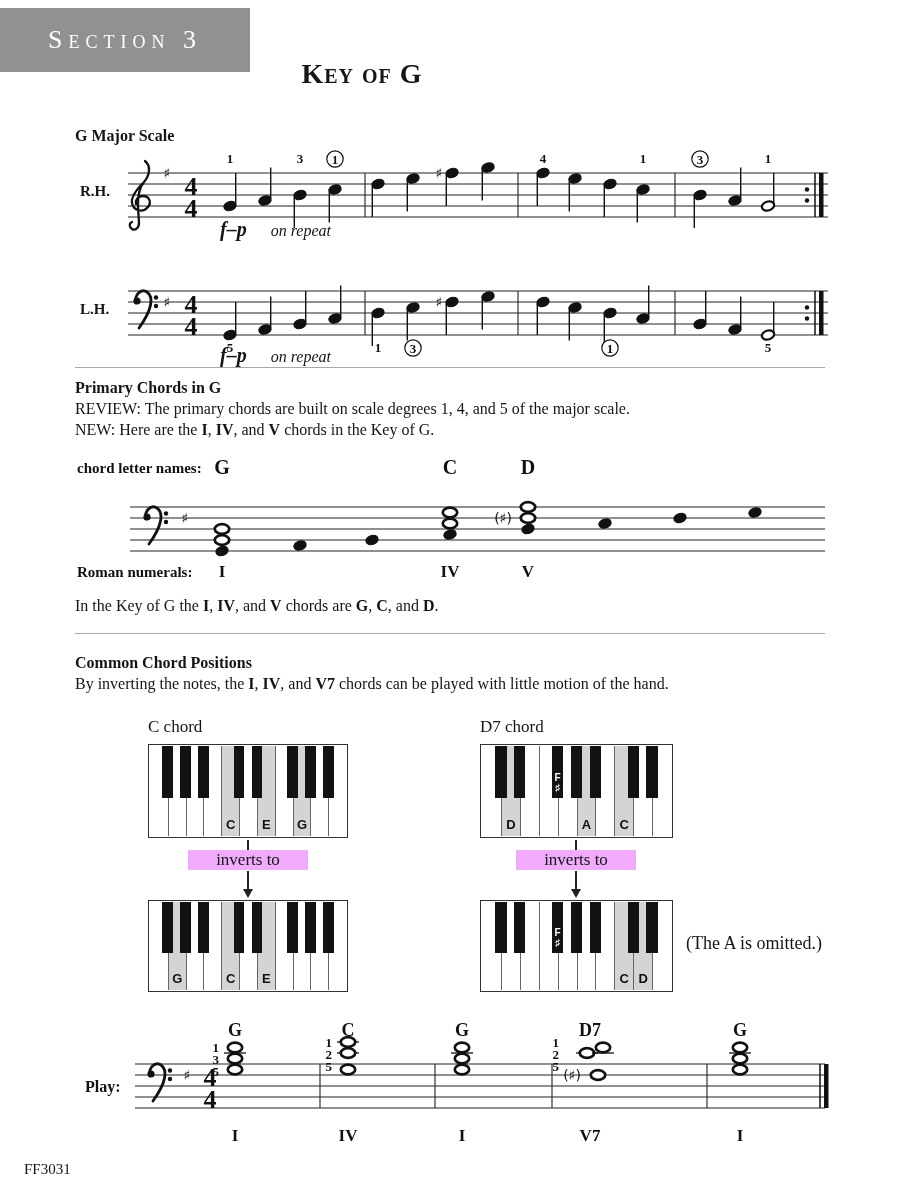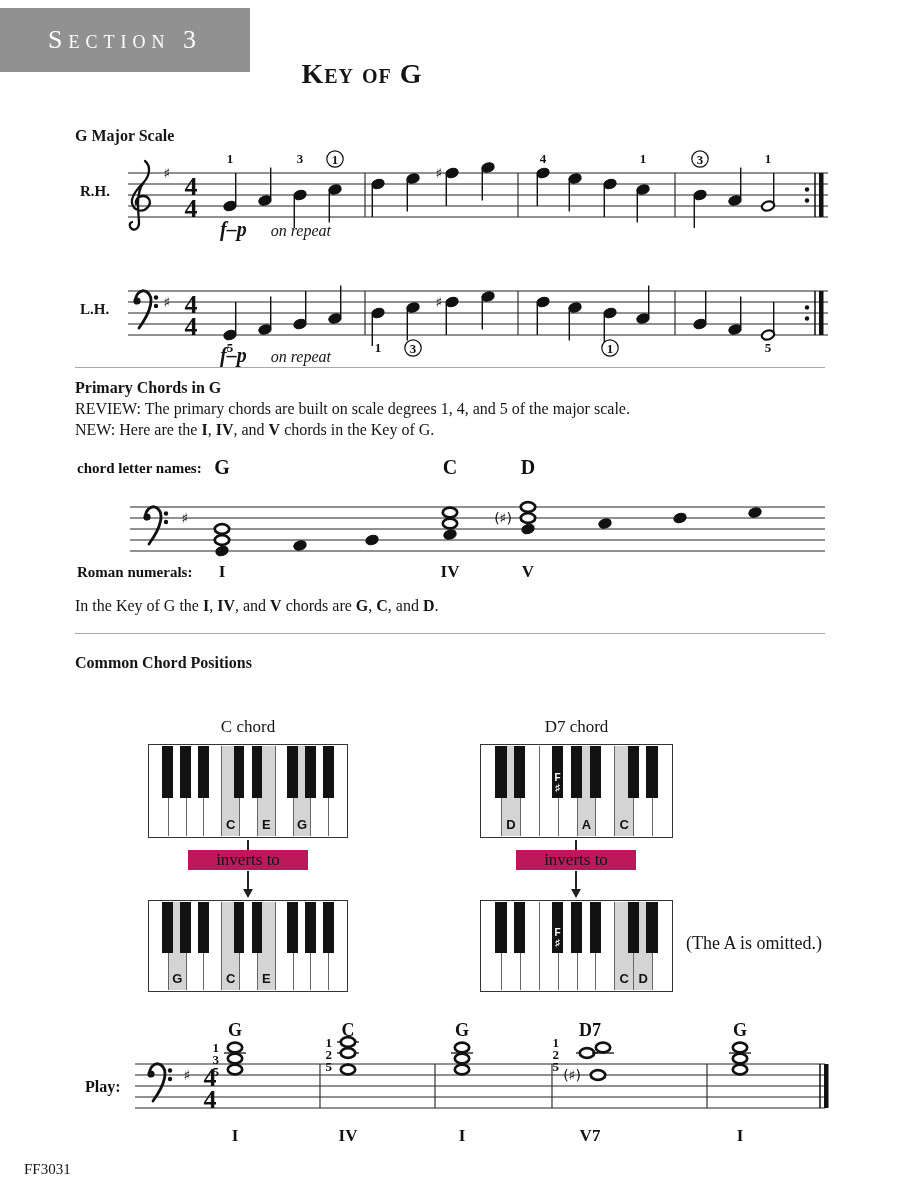--- a/index.html
+++ b/index.html
@@ -22,33 +22,33 @@
   svg{overflow:visible;display:block;}
   svg text{fill:#111;}
   .mt-label{font:bold 15px "Liberation Serif",serif;}
   .mt-label2{font:bold 16px "Liberation Serif",serif;}
   .mt-letter{font:bold 20px "Liberation Serif",serif;}
   .mt-letter2{font:bold 18px "Liberation Serif",serif;}
   .mt-numeral{font:bold 17px "Liberation Serif",serif;}
   .mt-finger{font:bold 13px "Liberation Serif",serif;}
   .mt-acc{font:14px "DejaVu Sans",sans-serif;}
   .mt-time{font:bold 26px "Liberation Serif",serif;}
-  .kb-title{position:absolute;font-size:17px;text-align:center;}
+  .kb-title{position:absolute;font-size:17px;}
   .keyboard{position:absolute;background:#fff;border:1px solid #333;box-sizing:border-box;}
   .wkey{position:absolute;top:1px;bottom:1px;background:#fff;box-sizing:border-box;z-index:1;}
   .wkey.hl{background:#d4d4d4;}
   .klabel{position:absolute;bottom:4px;left:0;right:0;text-align:center;
         font:bold 13px "Liberation Sans",sans-serif;color:#111;}
   .bkey{position:absolute;top:1px;height:57%;background:#121212;z-index:2;}
   .bklabel{position:absolute;bottom:5px;left:0;right:0;text-align:center;color:#fff;
         font:bold 10px "Liberation Sans",sans-serif;line-height:10px;}
   .arrow-line{position:absolute;width:2px;background:#222;}
   .arrow-head{position:absolute;width:0;height:0;border-left:5px solid transparent;
         border-right:5px solid transparent;border-top:9px solid #222;}
-  .inverts-label{position:absolute;font-size:17px;text-align:center;background:#be185d;}
+  .inverts-label{position:absolute;font-size:17px;text-align:center;background:#f0abfc;}
   .aside{position:absolute;font-size:18px;white-space:nowrap;}
   .footer{position:absolute;left:24px;top:1161px;font-size:15px;}
 </style>
 </head>
 <body>
 
 <div class="page">
 
   <div class="banner">
     <span class="banner-label">Section 3</span>
@@ -313,20 +313,21 @@
       <text x="147" y="122" class="mt-numeral" text-anchor="middle">I</text>
       <text x="375" y="122" class="mt-numeral" text-anchor="middle">IV</text>
       <text x="453" y="122" class="mt-numeral" text-anchor="middle">V</text>
     </svg>
 
   <div class="para" style="left:75px;top:597px;"><span>In the Key of G the </span><span class="seg-b">I</span><span>, </span><span class="seg-b">IV</span><span>, and </span><span class="seg-b">V</span><span> chords are </span><span class="seg-b">G</span><span>, </span><span class="seg-b">C</span><span>, and </span><span class="seg-b">D</span><span>.</span></div>
 
   <div class="rule" style="top:633px;"></div>
 
   <div class="h" style="left:75px;top:654px;">Common Chord Positions</div>
+  <div class="para" style="left:75px;top:675px;"><span>By inverting the notes, the </span><span class="seg-b">I</span><span>, </span><span class="seg-b">IV</span><span>, and </span><span class="seg-b">V7</span><span> chords can be played with little motion of the hand.</span></div>
 
   <div class="kb-title" style="left:148px;top:717px;width:200px;">C chord</div>
   <div class="kb-title" style="left:480px;top:717px;width:193px;">D7 chord</div>
 
   <div class="keyboard" style="left:148px;top:744px;width:200px;height:94px;">
       <div class="wkey" style="left: 1px; width: 17.8182px;"></div>
       <div class="wkey" style="left: 18.8182px; width: 17.8182px; border-left: 1px solid rgb(102, 102, 102);"></div>
       <div class="wkey" style="left: 36.6364px; width: 17.8182px; border-left: 1px solid rgb(102, 102, 102);"></div>
       <div class="wkey" style="left: 54.4545px; width: 17.8182px; border-left: 1px solid rgb(102, 102, 102);"></div>
       <div class="wkey hl" style="left: 72.2727px; width: 17.8182px; border-left: 1px solid rgb(102, 102, 102);">

